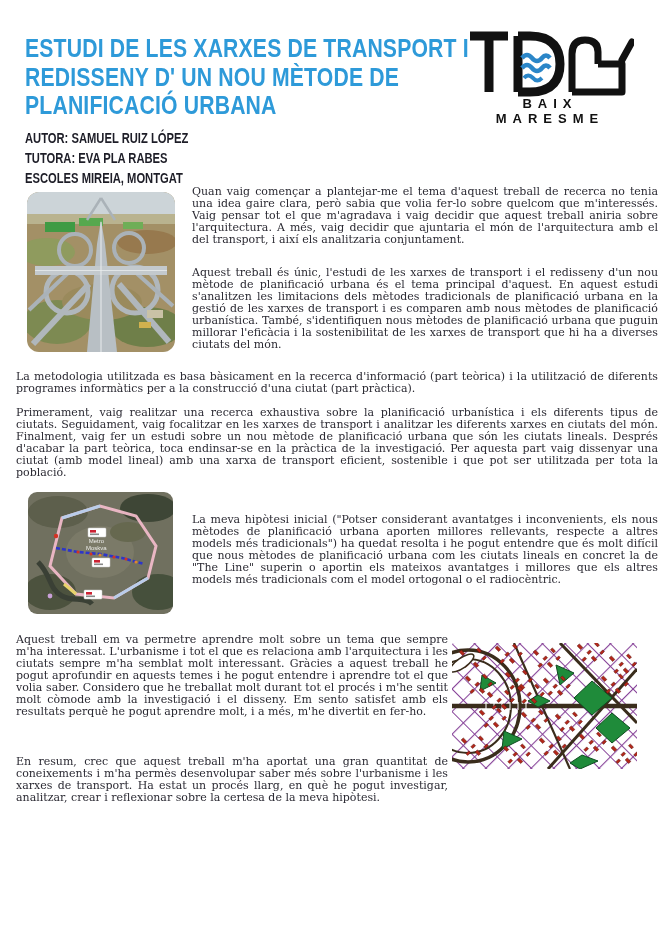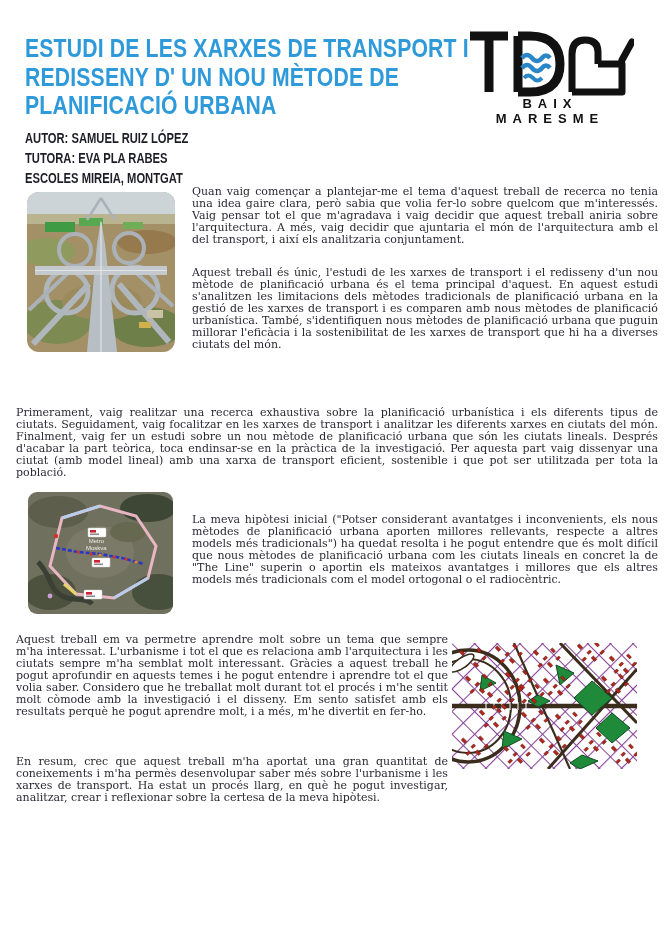--- a/index.html
+++ b/index.html
@@ -140,20 +140,21 @@
       <line x1="8" y1="78.5" x2="140" y2="78.5" stroke="#e9ecee" stroke-width="0.8"></line>
       <path d="M60,28 L74,6 M88,28 L74,6" stroke="#aab2b8" stroke-width="2.5" fill="none"></path>
       <rect x="120" y="118" width="16" height="8" fill="#c9c2a6"></rect>
       <rect x="112" y="130" width="12" height="6" fill="#d1b14e"></rect>
     </svg>
   </div>
 
   <div class="para p-intro">Quan vaig començar a plantejar-me el tema d'aquest treball de recerca no tenia una idea gaire clara, però sabia que volia fer-lo sobre quelcom que m'interessés. Vaig pensar tot el que m'agradava i vaig decidir que aquest treball aniria sobre l'arquitectura. A més, vaig decidir que ajuntaria el món de l'arquitectura amb el del transport, i així els analitzaria conjuntament.</div>
   <div class="para p-unique">Aquest treball és únic, l'estudi de les xarxes de transport i el redisseny d'un nou mètode de planificació urbana és el tema principal d'aquest. En aquest estudi s'analitzen les limitacions dels mètodes tradicionals de planificació urbana en la gestió de les xarxes de transport i es comparen amb nous mètodes de planificació urbanística. També, s'identifiquen nous mètodes de planificació urbana que puguin millorar l'eficàcia i la sostenibilitat de les xarxes de transport que hi ha a diverses ciutats del món.</div>
 
+  <div class="para p-methodology">La metodologia utilitzada es basa bàsicament en la recerca d'informació (part teòrica) i la utilització de diferents programes informàtics per a la construcció d'una ciutat (part pràctica).</div>
   <div class="para p-process">Primerament, vaig realitzar una recerca exhaustiva sobre la planificació urbanística i els diferents tipus de ciutats. Seguidament, vaig focalitzar en les xarxes de transport i analitzar les diferents xarxes en ciutats del món. Finalment, vaig fer un estudi sobre un nou mètode de planificació urbana que són les ciutats lineals. Després d'acabar la part teòrica, toca endinsar-se en la pràctica de la investigació. Per aquesta part vaig dissenyar una ciutat (amb model lineal) amb una xarxa de transport eficient, sostenible i que pot ser utilitzada per tota la població.</div>
 
   <div class="img-frame img-satellite">
     <svg viewBox="0 0 145 122" preserveAspectRatio="none">
       <rect x="0" y="0" width="145" height="122" fill="#70705f"></rect>
       <ellipse cx="30" cy="20" rx="30" ry="16" fill="#5d5f4c"></ellipse>
       <ellipse cx="120" cy="16" rx="28" ry="14" fill="#3e4636"></ellipse>
       <ellipse cx="130" cy="100" rx="26" ry="18" fill="#46503c"></ellipse>
       <ellipse cx="22" cy="100" rx="26" ry="18" fill="#4c523e"></ellipse>
       <ellipse cx="72" cy="60" rx="34" ry="26" fill="#7b7a68"></ellipse>

